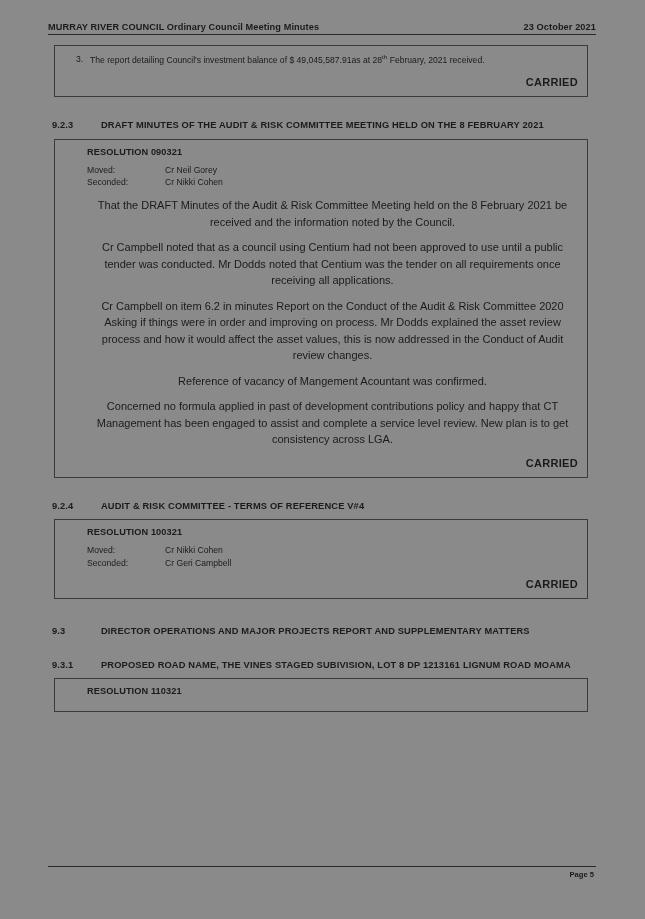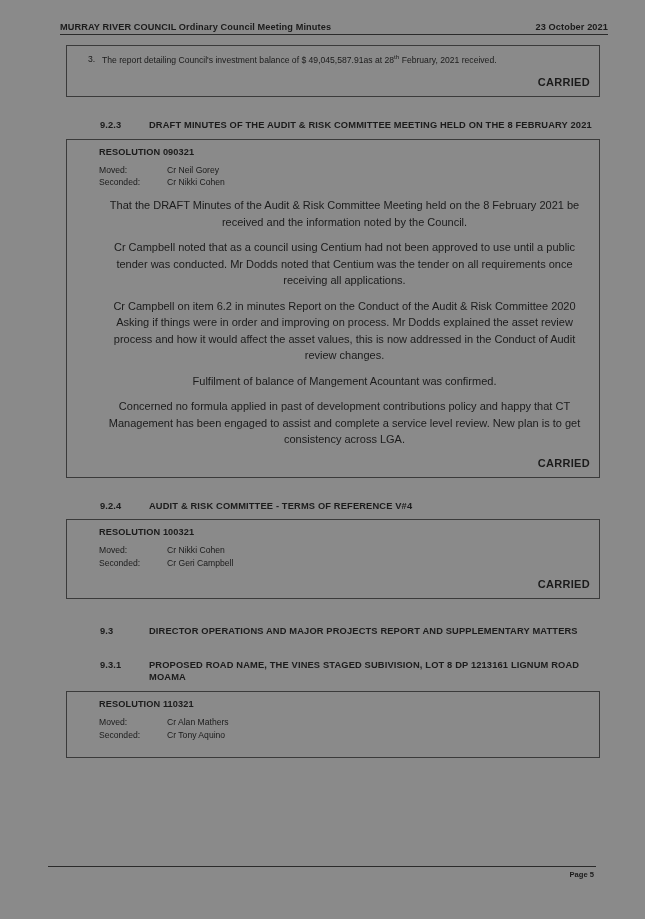--- a/index.html
+++ b/index.html
@@ -19,21 +19,21 @@
     position: absolute;
     left: 0; top: 0;
     width: 645px;
     height: 919px;
     background: #8a8a8a;
     box-sizing: border-box;
     padding: 0;
   }
   .content {
     position: absolute;
-    left: 60px;
+    left: 48px;
     top: 22px;
     width: 548px;
   }
   
   .doc-header {
     display: flex;
     justify-content: space-between;
     align-items: flex-end;
     font-size: 9.2px;
     font-weight: bold;
@@ -93,38 +93,37 @@
     font-weight: bold;
     letter-spacing: 0.15px;
     margin: 22px 0 7px 0;
     line-height: 1.32;
   }
   .heading .num {
     width: 53px;
     flex: none;
     padding-left: 4px;
     box-sizing: border-box;
-    margin-left: 36px;
   }
   .heading .txt { flex: 1; }
   .heading.sub .num { width: 53px; }
   .heading.major { margin-top: 26px; align-items: flex-end; }
 
   .res-title {
     font-size: 9.2px;
     font-weight: bold;
     letter-spacing: 0.1px;
     margin-bottom: 7px;
   }
   .moved {
     font-size: 8.6px;
     line-height: 1.5;
     margin-bottom: 8px;
   }
-  .moved .lbl { display: inline-block; width: 68px; }
+  .moved .lbl { display: inline-block; width: 78px; }
   .para {
     font-size: 11px;
     line-height: 1.5;
     margin-bottom: 9px;
     text-align: center;
   }
   .para:last-of-type { margin-bottom: 0; }
 
   
   .footer {
@@ -171,21 +170,21 @@
 
     <div class="box indent">
       <div class="res-title">RESOLUTION 090321</div>
       <div class="moved">
         <span class="lbl">Moved:</span><span>Cr Neil Gorey</span><br>
         <span class="lbl">Seconded:</span><span>Cr Nikki Cohen</span>
       </div>
       <div class="para">That the DRAFT Minutes of the Audit &amp; Risk Committee Meeting held on the 8 February 2021 be received and the information noted by the Council.</div>
       <div class="para">Cr Campbell noted that as a council using Centium had not been approved to use until a public tender was conducted. Mr Dodds noted that Centium was the tender on all requirements once receiving all applications.</div>
       <div class="para">Cr Campbell on item 6.2 in minutes Report on the Conduct of the Audit &amp; Risk Committee 2020 Asking if things were in order and improving on process. Mr Dodds explained the asset review process and how it would affect the asset values, this is now addressed in the Conduct of Audit review changes.</div>
-      <div class="para">Fulfilment of balance of Mangement Acountant was confirmed.</div>
+      <div class="para">Reference of vacancy of Mangement Acountant was confirmed.</div>
       <div class="para">Concerned no formula applied in past of development contributions policy and happy that CT Management has been engaged to assist and complete a service level review. New plan is to get consistency across LGA.</div>
       <div class="carried tight">CARRIED</div>
     </div>
 
     <div class="heading sub">
       <div class="num">9.2.4</div>
       <div class="txt">AUDIT &amp; RISK COMMITTEE - TERMS OF REFERENCE V#4</div>
     </div>
 
     <div class="box indent">
@@ -202,24 +201,20 @@
       <div class="txt">DIRECTOR OPERATIONS AND MAJOR PROJECTS REPORT AND SUPPLEMENTARY MATTERS</div>
     </div>
 
     <div class="heading sub">
       <div class="num">9.3.1</div>
       <div class="txt">PROPOSED ROAD NAME, THE VINES STAGED SUBIVISION, LOT 8 DP 1213161 LIGNUM ROAD MOAMA</div>
     </div>
 
     <div class="box indent">
       <div class="res-title">RESOLUTION 110321</div>
-      <div class="moved">
-        <span class="lbl">Moved:</span><span>Cr Alan Mathers</span><br>
-        <span class="lbl">Seconded:</span><span>Cr Tony Aquino</span>
-      </div>
     </div>
 
   </div>
 
   <div class="footer">
     <div class="rule"></div>
     <div class="pg">Page 5</div>
   </div>
 
 </div>

